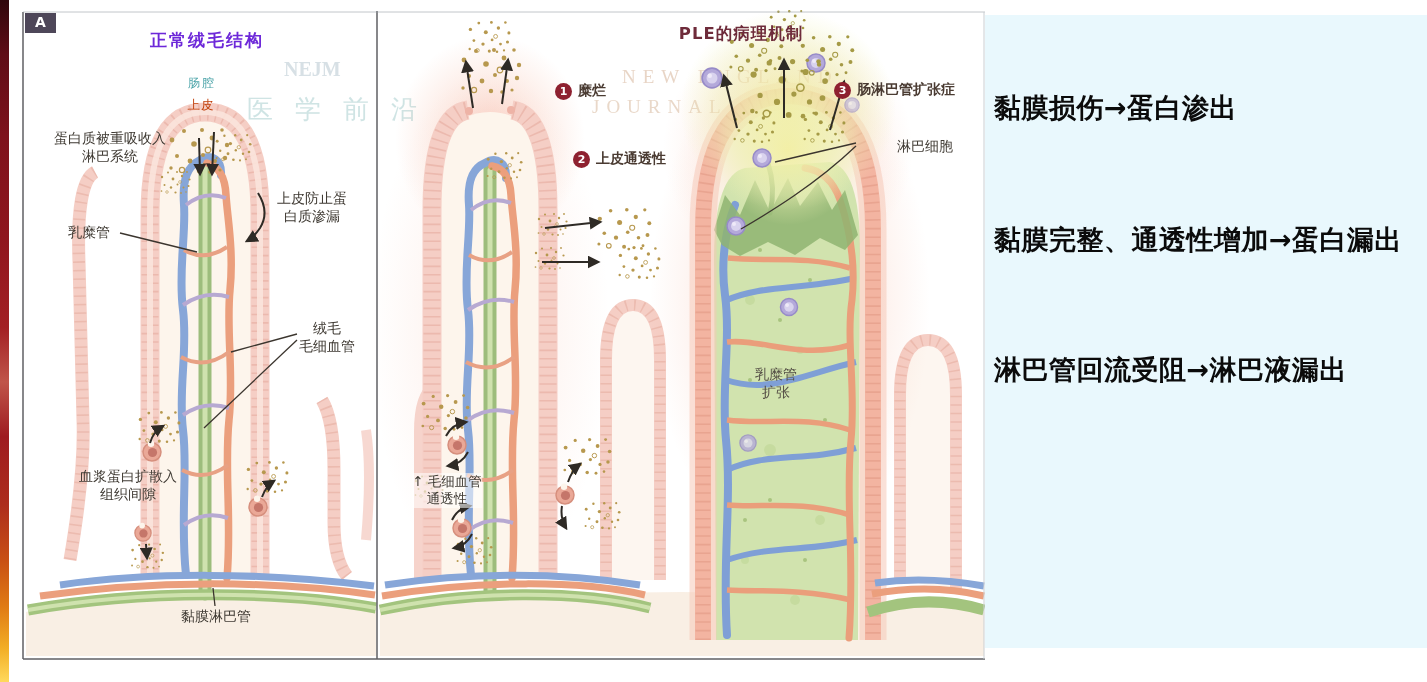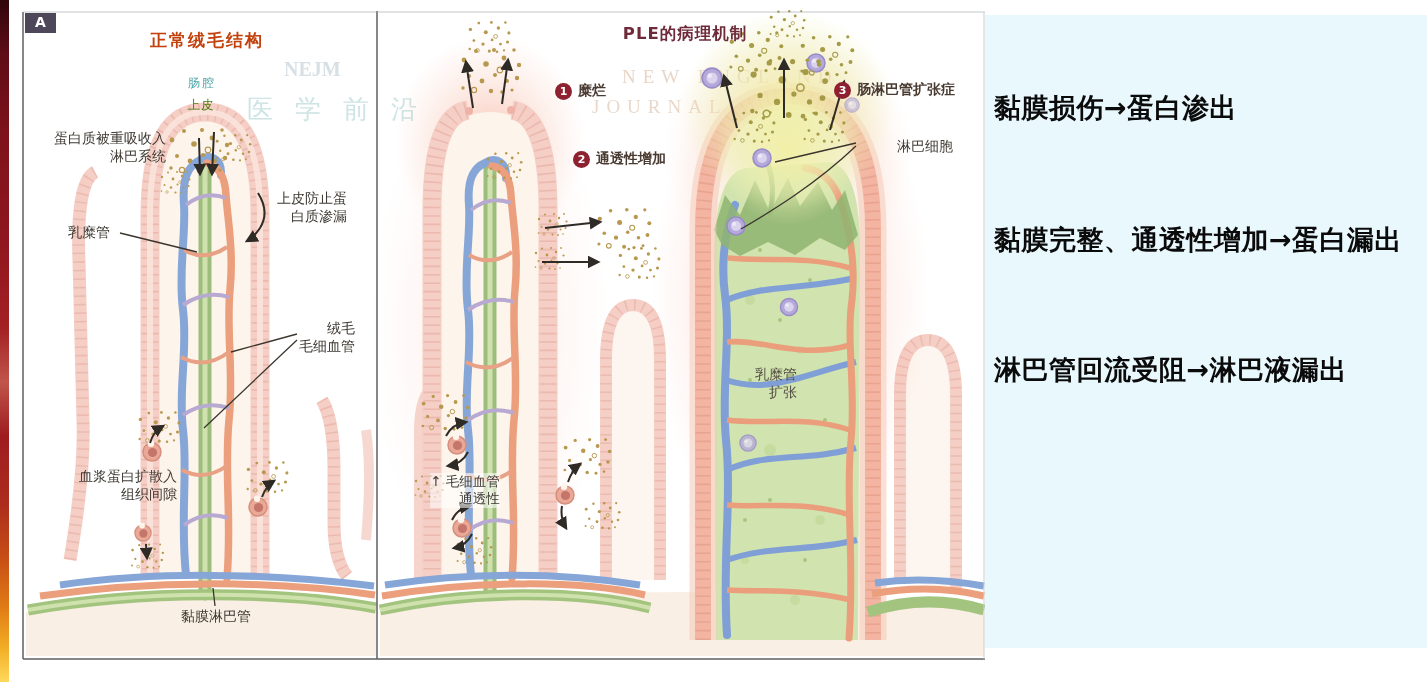--- a/index.html
+++ b/index.html
@@ -13,30 +13,30 @@
     color:#fff;font-weight:bold;font-size:14px;line-height:19px;text-align:center;}
   .artwork{position:absolute;left:0;top:0;}
   
   .wm{position:absolute;pointer-events:none;font-family:"Liberation Serif","DejaVu Serif",serif;}
   .wm-nejm{left:284px;top:58px;font-size:20px;font-weight:bold;color:rgba(183,198,207,0.55);}
   .wm-cn{left:247px;top:92px;font-size:26px;font-weight:normal;letter-spacing:22px;
          color:rgba(160,202,202,0.5);font-family:"DejaVu Sans",sans-serif;}
   .wm-ne{left:622px;top:66px;font-size:19px;letter-spacing:7px;color:rgba(228,206,188,0.85);}
   .wm-j{left:592px;top:96px;font-size:19px;letter-spacing:7px;color:rgba(228,206,188,0.8);}
   
-  .lbl{position:absolute;color:#3f3a33;font-size:14px;line-height:1.28;text-align:right;
+  .lbl{position:absolute;color:#3f3a33;font-size:14px;line-height:1.28;text-align:center;
        transform:translateX(-50%);white-space:nowrap;}
   .lbl span{display:block;}
   .lbl-left{transform:none;text-align:left;}
   .title-left{position:absolute;left:207px;top:29px;transform:translateX(-50%);
-    font-size:17px;font-weight:bold;letter-spacing:2px;color:#c2410c;white-space:nowrap;}
-  .title-mid{position:absolute;left:685px;top:23px;transform:translateX(-50%);
+    font-size:17px;font-weight:bold;letter-spacing:2px;color:#6d28d9;white-space:nowrap;}
+  .title-mid{position:absolute;left:741px;top:23px;transform:translateX(-50%);
     font-size:16.5px;font-weight:bold;letter-spacing:1px;color:#6e2b3a;white-space:nowrap;}
   .lumen{color:#4aa3a8;font-size:12px;letter-spacing:2px;}
-  .epith{font-size:12.5px;letter-spacing:1px;color:#4d7c0f;}
+  .epith{font-size:12.5px;letter-spacing:1px;color:#c2410c;}
   .on-green{color:#544e45;}
   .halo-text{background:rgba(255,255,255,0.55);text-shadow:0 0 4px #fff;font-size:13.5px;}
   
   .callout{position:absolute;display:flex;align-items:center;gap:6px;white-space:nowrap;}
   .cnum{width:17px;height:17px;border-radius:50%;background:#8e2130;color:#fff;
     font-size:11px;font-weight:bold;display:flex;align-items:center;justify-content:center;
     flex:0 0 auto;}
   .clabel{font-size:14px;font-weight:600;color:#4a3b32;}
   
   .summary{position:absolute;left:985px;top:15px;width:430px;height:633px;background:#e9f8fd;padding-left:46px;}
@@ -344,32 +344,32 @@
   </div>
   <div class="lbl" style="left:216px;top:608px;">黏膜淋巴管</div>
 
   <div class="title-mid">PLE的病理机制</div>
   <div class="callout" style="left:555px;top:82px;">
     <span class="cnum">1</span>
     <span class="clabel">糜烂</span>
   </div>
   <div class="callout" style="left:573px;top:150px;">
     <span class="cnum">2</span>
-    <span class="clabel">通透性增加</span>
+    <span class="clabel">上皮通透性</span>
   </div>
   <div class="callout" style="left:834px;top:81px;">
     <span class="cnum">3</span>
     <span class="clabel">肠淋巴管扩张症</span>
   </div>
   <div class="lbl lbl-left" style="left:860px;top:138px;margin-left:37px;">淋巴细胞</div>
   <div class="lbl on-green" style="left:776px;top:366px;">
     <span>乳糜管</span>
     <span>扩张</span>
   </div>
-  <div class="lbl halo-text" style="left:465px;top:473px;">
+  <div class="lbl halo-text" style="left:447px;top:473px;">
     <span>↑ 毛细血管</span>
     <span>通透性</span>
   </div>
 
   <div class="summary">
     <p class="s1">黏膜损伤→蛋白渗出</p>
     <p class="s2">黏膜完整、通透性增加→蛋白漏出</p>
     <p class="s3">淋巴管回流受阻→淋巴液漏出</p>
   </div>
 

